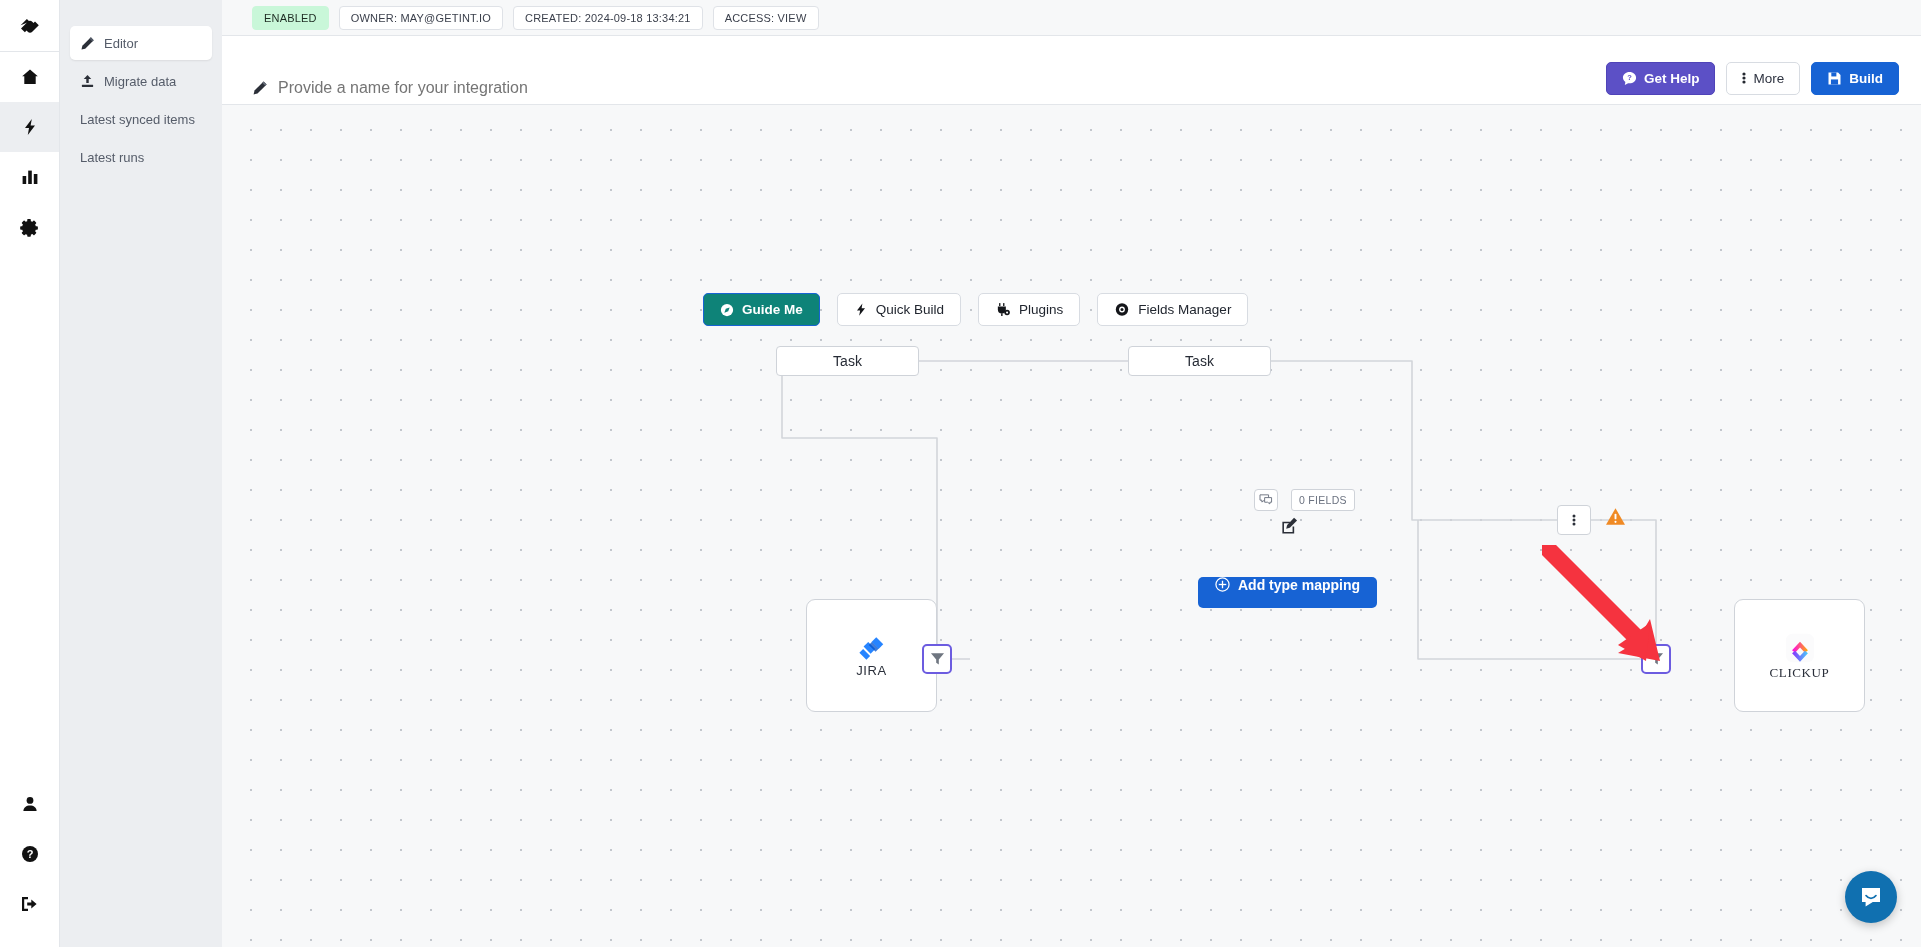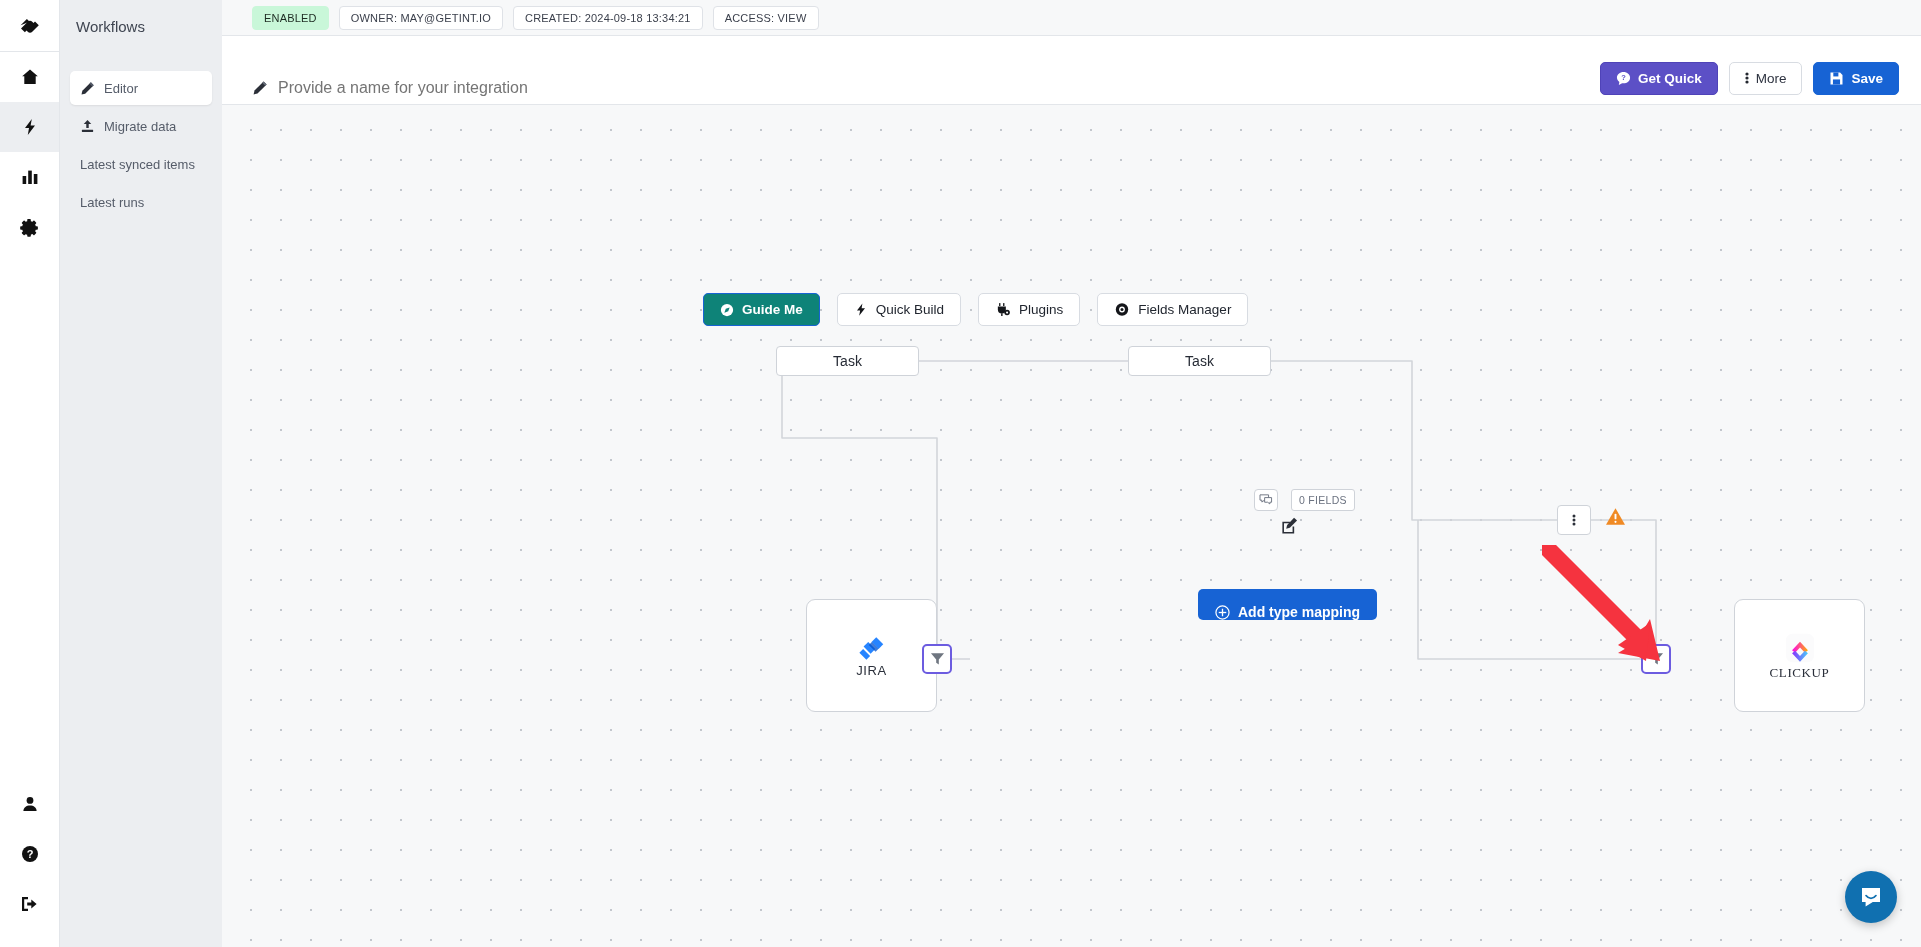--- a/index.html
+++ b/index.html
@@ -133,23 +133,23 @@
   #mapping-edit { position: absolute; left: 1059px; top: 412px; cursor: pointer; }
 
   #kebab-btn {
     position: absolute; left: 1335px; top: 400px; width: 34px; height: 30px;
     background: #fff; border: 1px solid #cfd3d9; border-radius: 4px;
     display: flex; align-items: center; justify-content: center; cursor: pointer;
   }
   #warn-icon { position: absolute; left: 1383px; top: 402px; cursor: pointer; }
 
   #add-type-mapping {
-    position: absolute; left: 976px; top: 484px;
+    position: absolute; left: 976px; top: 472px;
     height: 31px; background: #1763d4; color: #fff; border-radius: 5px;
-    display: inline-flex; align-items: flex-end; gap: 8px; padding: 0 17px;
+    display: inline-flex; align-items: flex-start; gap: 8px; padding: 0 17px;
     font-size: 14px; font-weight: 700; cursor: pointer;
   }
 
   
   .conn-node {
     position: absolute; width: 131px; height: 113px; background: #fff;
     border: 1px solid #cfd3d9; border-radius: 9px;
     display: flex; flex-direction: column; align-items: center; justify-content: center;
     gap: 0; cursor: pointer;
   }
@@ -229,21 +229,20 @@
     <div class="rail-btn">
       <svg width="19" height="18" viewBox="0 0 19 18">
         <path d="M2 2h6v2.2H4.2v9.6H8V16H2z" fill="#111"></path>
         <path d="M11.3 4.4 16.6 9l-5.3 4.6v-3H7.2V7.4h4.1z" fill="#111"></path>
       </svg>
     </div>
   </div>
 </div>
 
 <div id="subnav">
-  <div class="sub-title">Workflows</div>
 
   <div class="nav-item selected">
     <svg width="15" height="15" viewBox="0 0 16 16">
       <path d="M11.6 1.4 14.6 4.4 5.5 13.5 1.6 14.4 2.5 10.5z" fill="#2b2f38"></path>
       <path d="M11.6 1.4 14.6 4.4 13.2 5.8 10.2 2.8z" fill="#555c69"></path>
     </svg>
     <span class="nlabel">Editor</span>
   </div>
 
   <div class="nav-item">
@@ -278,39 +277,39 @@
     </svg>
     <input id="nameinput" type="text" placeholder="Provide a name for your integration" style="">
   </div>
 
   <div class="hdr-actions">
     <div class="btn purple">
       <svg width="15" height="15" viewBox="0 0 16 16">
         <path d="M8 1C4.1 1 1 3.7 1 7c0 1.9 1 3.5 2.6 4.6L3 15l3.5-2c.5.1 1 .1 1.5.1 3.9 0 7-2.7 7-6s-3.1-6-7-6z" fill="#fff"></path>
         <text x="8" y="9.9" font-size="8" font-weight="bold" text-anchor="middle" fill="#5c50c6" font-family="Liberation Sans, sans-serif">?</text>
       </svg>
-      <span>Get Quick</span>
+      <span>Get Help</span>
     </div>
 
     <div class="btn white">
       <svg width="4" height="16" viewBox="0 0 4 16">
         <circle cx="2" cy="4" r="1.6" fill="#23272f"></circle>
         <circle cx="2" cy="8" r="1.6" fill="#23272f"></circle>
         <circle cx="2" cy="12" r="1.6" fill="#23272f"></circle>
       </svg>
       <span>More</span>
     </div>
 
     <div class="btn blue">
       <svg width="15" height="15" viewBox="0 0 16 16">
         <path d="M1.6 1.6h10.2l2.6 2.6v10.2H1.6z" fill="#fff"></path>
         <rect x="4.6" y="1.6" width="5.4" height="4.2" fill="#1763d4"></rect>
         <rect x="4.2" y="9" width="7.6" height="5.4" fill="#1763d4"></rect>
       </svg>
-      <span>Save</span>
+      <span>Build</span>
     </div>
   </div>
 </div>
 
 <div id="canvas">
 
   <svg id="edges">
 
     <path d="M715,554 L715,333 L560,333 L560,256" fill="none" stroke="#d2d5da" stroke-width="1.6" stroke-linejoin="round"></path>
     <path d="M715,554 L748,554" fill="none" stroke="#d2d5da" stroke-width="1.6"></path>

